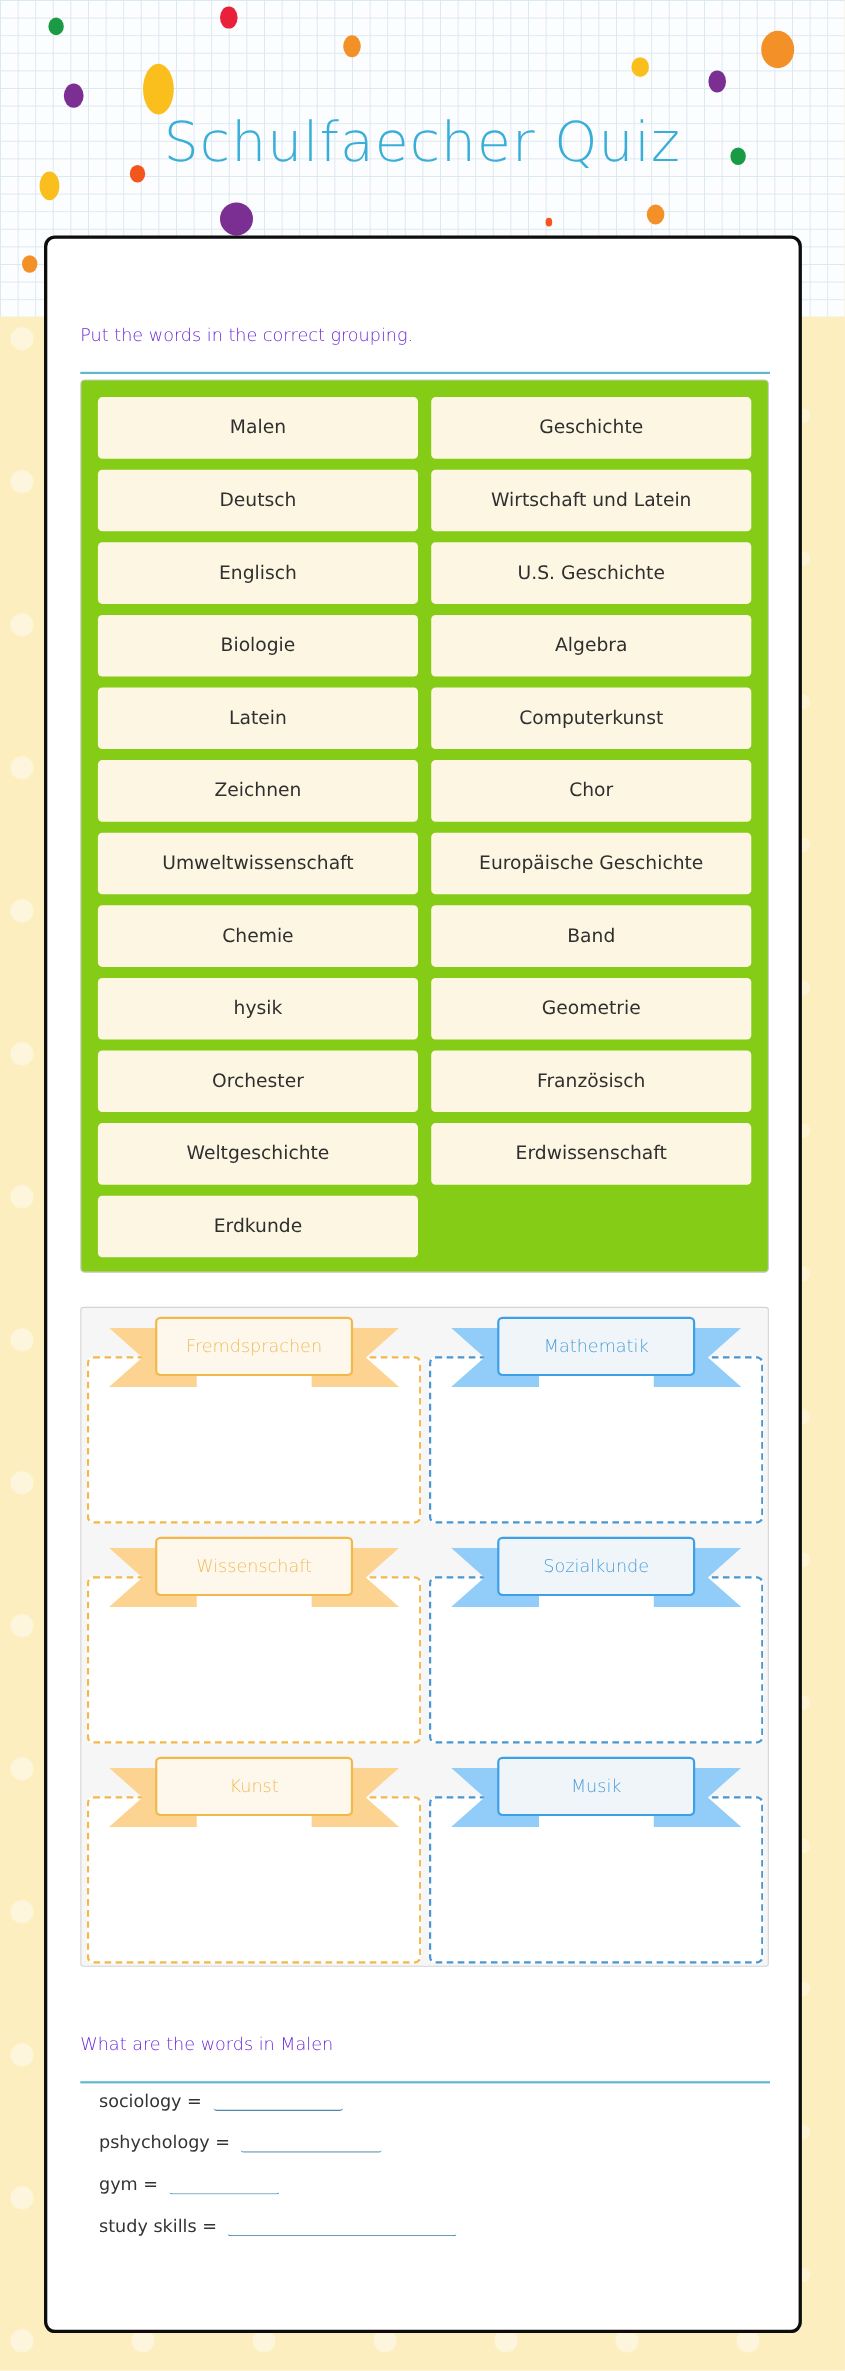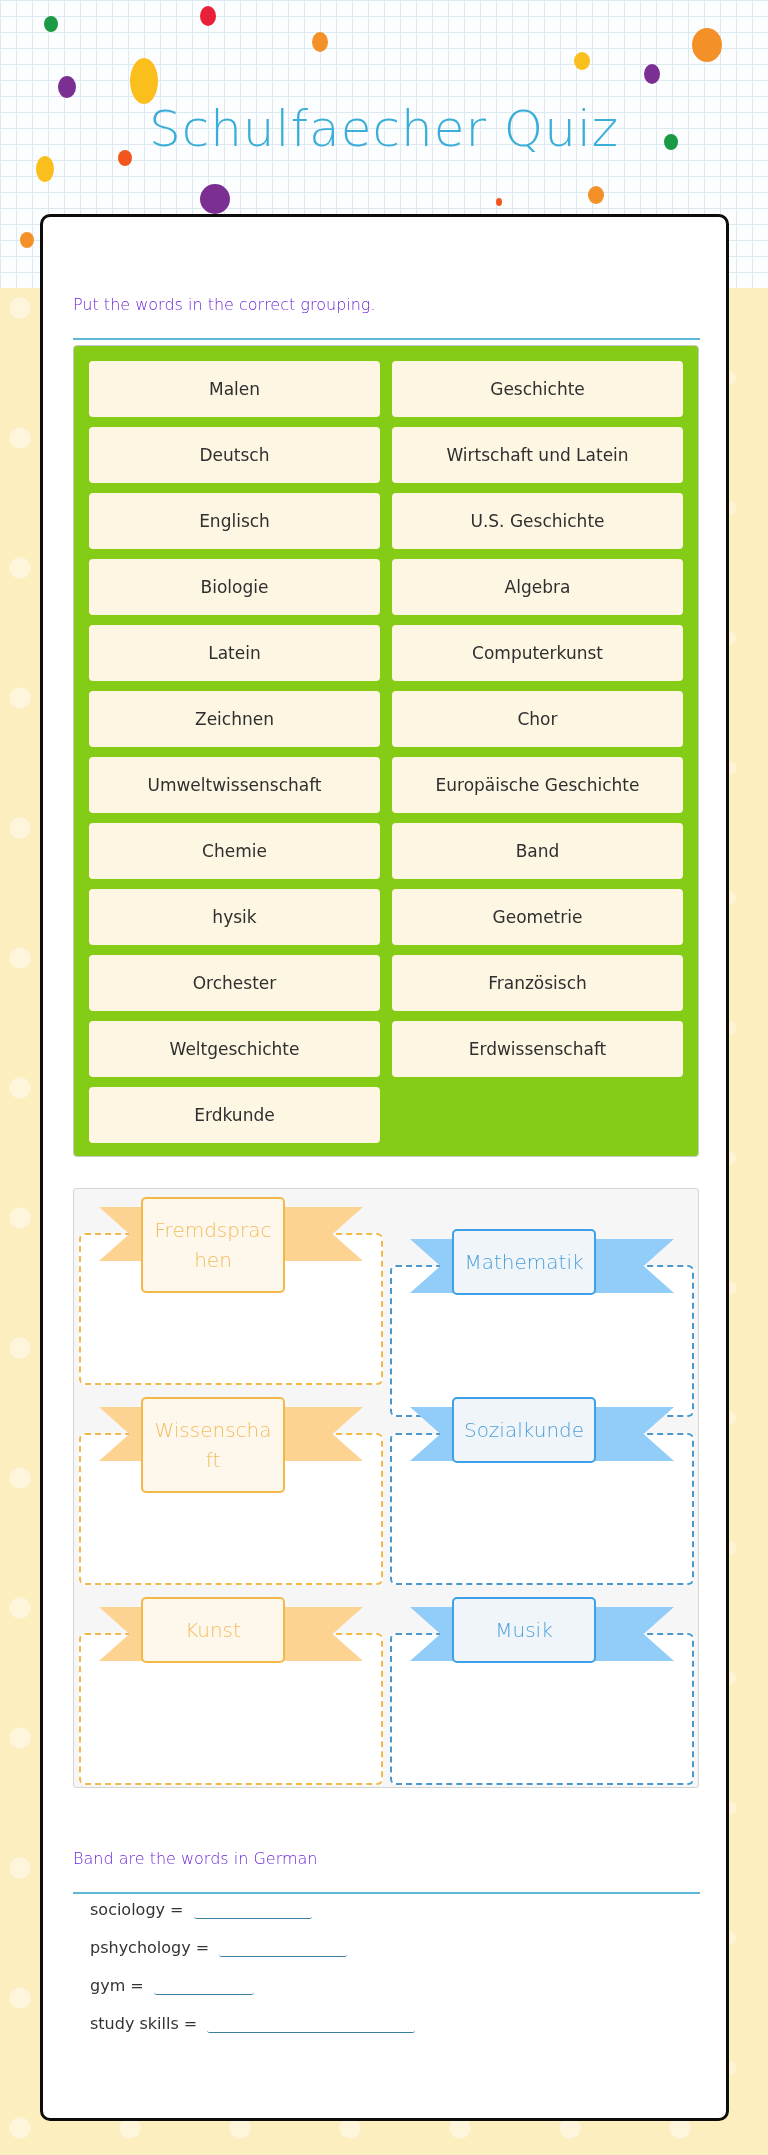--- a/index.html
+++ b/index.html
@@ -61,25 +61,25 @@
     border: 2px dashed; border-radius: 6px; background: #fff;
   }
   .cat.orange .drop { border-color: #f3b84a; }
   .cat.blue .drop { border-color: #4a97cf; }
   .ribbon-tail { position: absolute; top: 10px; width: 80px; height: 54px; }
   .ribbon-tail.l { left: 20px; clip-path: polygon(0 0, 100% 0, 100% 100%, 0 100%, 38% 50%); }
   .ribbon-tail.r { right: 20px; clip-path: polygon(0 0, 100% 0, 62% 50%, 100% 100%, 0 100%); }
   .cat.orange .ribbon-tail { background: #fdd391; }
   .cat.blue .ribbon-tail { background: #91cdf8; }
   .banner {
-    position: absolute; left: 62px; top: 0; width: 144px; min-height: 54px;
+    position: absolute; left: 62px; top: 0; width: 180px; min-height: 54px;
     border: 2px solid; border-radius: 5px;
     display: flex; align-items: center; justify-content: center; text-align: center;
-    font-family: "DejaVu Sans", sans-serif; font-size: 20px; font-weight: 300;
-    padding: 16px 8px; line-height: 30px; word-break: break-all;
+    font-family: "DejaVu Sans", sans-serif; font-size: 16px; font-weight: 300;
+    padding: 4px 8px; line-height: 30px; word-break: break-all;
   }
   .cat.orange .banner { background: #fdf7ec; border-color: #f3b84a; color: #f2bc5e; }
   .cat.blue .banner { background: #f0f5fa; border-color: #3d9fe6; color: #4a9ed8; }
   .qa-row {
     position: absolute; left: 30px; display: flex; align-items: flex-end;
     font-family: "DejaVu Sans", sans-serif; font-size: 16px; color: #333; margin-left: 17px;
   }
   .qa-input {
     margin-left: 10px; height: 22px; border: none; border-bottom: 1px solid #3a7fa0;
     border-radius: 0 0 3px 3px; background: transparent; outline: none;
@@ -144,21 +144,21 @@
       </div>
   </div>
 
   <div class="categories" id="categories">
       <div class="cat orange" style="left: 5px; top: 8px;">
         <div class="drop"></div>
         <div class="ribbon-tail l"></div>
         <div class="ribbon-tail r"></div>
         <div class="banner">Fremdsprachen</div>
       </div>
-      <div class="cat blue" style="left: 316px; top: 8px; margin-top: 32px;">
+      <div class="cat blue" style="left: 316px; top: 8px;">
         <div class="drop"></div>
         <div class="ribbon-tail l"></div>
         <div class="ribbon-tail r"></div>
         <div class="banner">Mathematik</div>
       </div>
       <div class="cat orange" style="left: 5px; top: 208px;">
         <div class="drop"></div>
         <div class="ribbon-tail l"></div>
         <div class="ribbon-tail r"></div>
         <div class="banner">Wissenschaft</div>
@@ -176,21 +176,21 @@
         <div class="banner">Kunst</div>
       </div>
       <div class="cat blue" style="left: 316px; top: 408px;">
         <div class="drop"></div>
         <div class="ribbon-tail l"></div>
         <div class="ribbon-tail r"></div>
         <div class="banner">Musik</div>
       </div>
     </div>
 
-  <div class="section-heading" style="top:1632px;">Band are the words in German</div>
+  <div class="section-heading" style="top:1632px;">What are the words in Malen</div>
 
   <div id="qa">
       <div class="qa-row" style="top: 1680px;">
         <span>sociology =</span>
         <input class="qa-input" style="width: 118px;" value="">
       </div>
       <div class="qa-row" style="top: 1718px;">
         <span>pshychology =</span>
         <input class="qa-input" style="width: 128px;" value="">
       </div>

